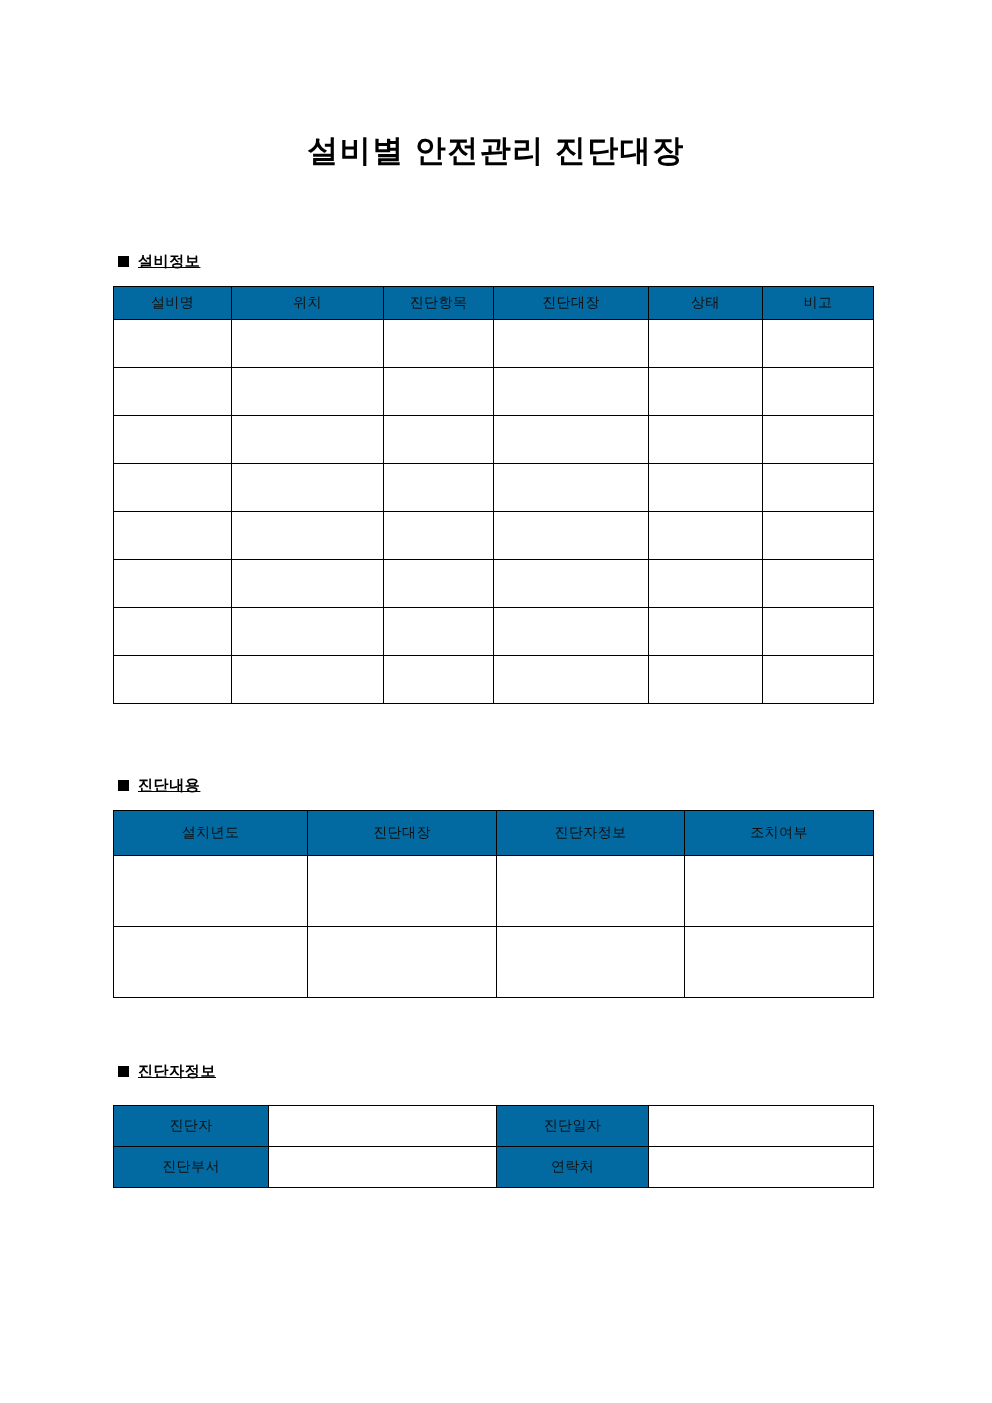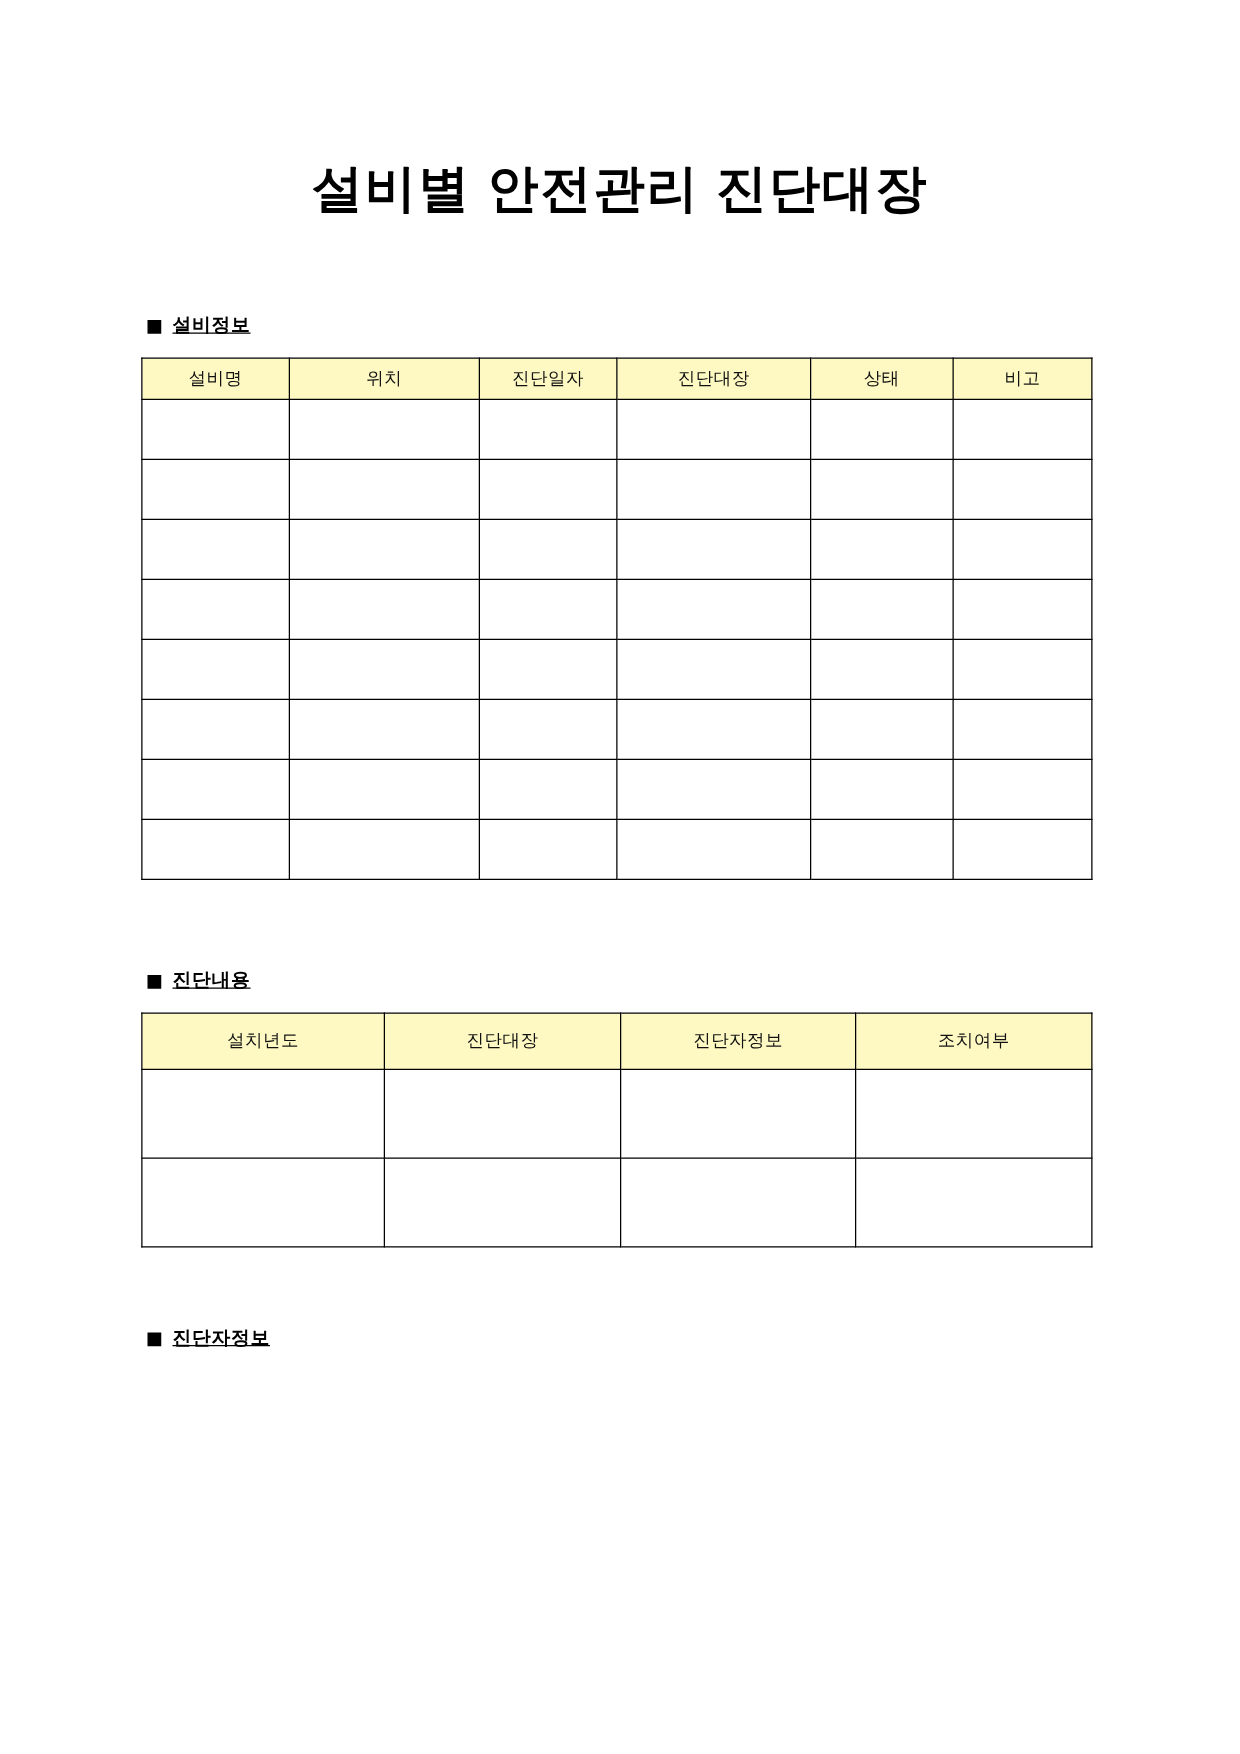--- a/index.html
+++ b/index.html
@@ -24,21 +24,21 @@
     position: relative;
   }
 
   
   .doc-title {
     position: absolute;
     left: 0;
     top: 131px;
     width: 992px;
     text-align: center;
-    font-size: 41px;
+    font-size: 31px;
     font-weight: bold;
     letter-spacing: 1.5px;
     line-height: 40px;
     white-space: pre;
   }
 
   
   .section-heading {
     position: absolute;
     left: 118px;
@@ -78,21 +78,21 @@
     text-align: center;
     vertical-align: middle;
     font-weight: normal;
     font-size: 14px;
     letter-spacing: 0.4px;
     color: #111111;
     background: #ffffff;
   }
   table.form-table th,
   table.form-table td.label-cell {
-    background: #fef9c3;
+    background: #0369a1;
   }
 
   
   #table-equipment-info {
     left: 113px;
     top: 286px;
     width: 760px;
   }
   #table-equipment-info th { height: 32px; }
   #table-equipment-info td { height: 47px; }
@@ -132,21 +132,21 @@
         <col style="width: 152px;">
         <col style="width: 110px;">
         <col style="width: 155px;">
         <col style="width: 114px;">
         <col style="width: 111px;">
       </colgroup>
     <thead>
       <tr>
         <th>설비명</th>
         <th>위치</th>
-        <th>진단일자</th>
+        <th>진단항목</th>
         <th>진단대장</th>
         <th>상태</th>
         <th>비고</th>
       </tr>
     </thead>
     <tbody id="tbody-equipment">
         <tr>
           <td></td>
           <td></td>
           <td></td>
@@ -247,14 +247,36 @@
           <td></td>
         </tr>
       </tbody>
   </table>
 
   <div class="section-heading" id="sec3-heading">
     <span class="bullet-square"></span>
     <span>진단자정보</span>
   </div>
 
+  <table class="form-table" id="table-diagnostician-info">
+    <colgroup id="cg-person">
+        <col style="width: 155px;">
+        <col style="width: 228px;">
+        <col style="width: 152px;">
+        <col style="width: 225px;">
+      </colgroup>
+    <tbody id="tbody-person">
+        <tr>
+          <td class="label-cell">진단자</td>
+          <td></td>
+          <td class="label-cell">진단일자</td>
+          <td></td>
+        </tr>
+        <tr>
+          <td class="label-cell">진단부서</td>
+          <td></td>
+          <td class="label-cell">연락처</td>
+          <td></td>
+        </tr>
+      </tbody>
+  </table>
 
 </div>
 
 </body></html>

